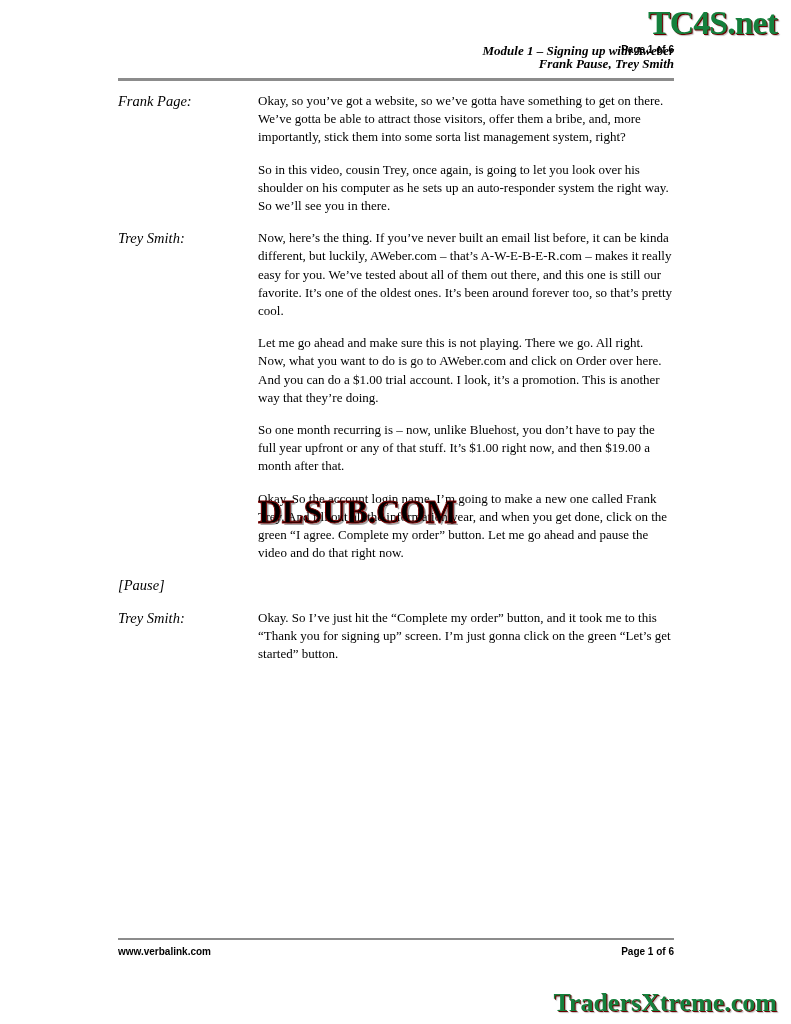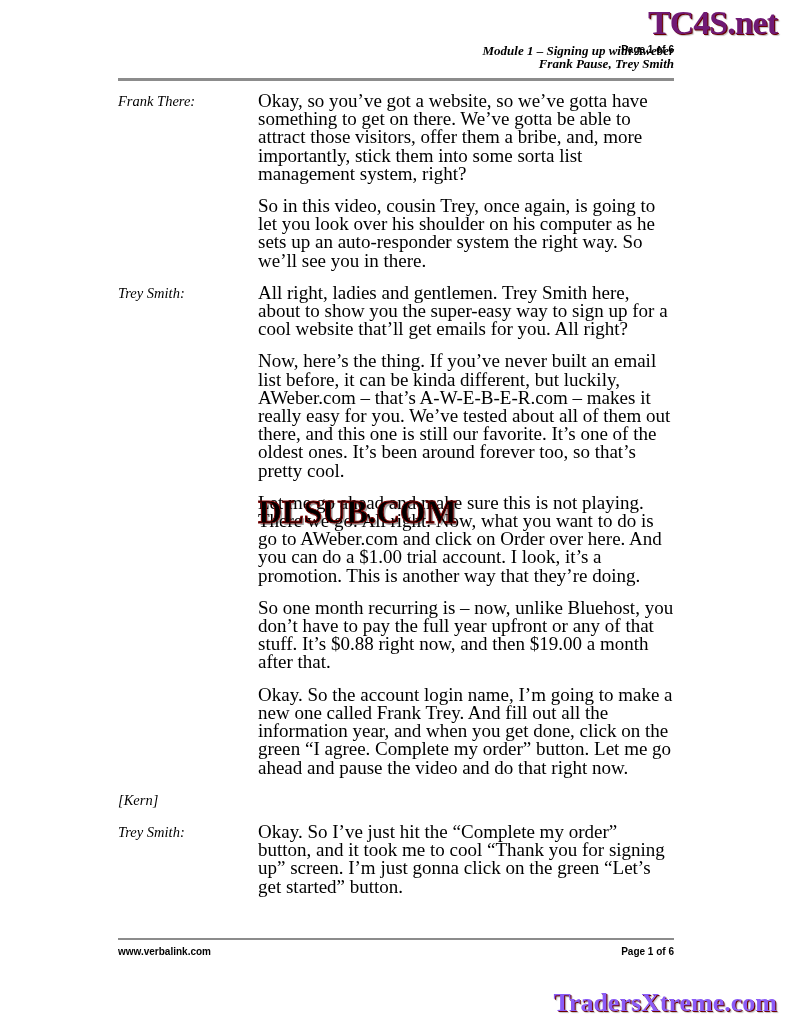--- a/index.html
+++ b/index.html
@@ -18,32 +18,32 @@
 
   
   .wm-top {
     position: absolute;
     top: 4px;
     right: 14px;
     font-family: "Liberation Serif", serif;
     font-weight: bold;
     font-size: 34px;
     letter-spacing: -1px;
-    color: #701a75;
+    color: #15803d;
     text-shadow: 1px 1px 0 #6b0000, 2px 2px 1px rgba(0,0,0,0.25);
     z-index: 20;
   }
   .wm-bottom {
     position: absolute;
     bottom: 6px;
     right: 14px;
     font-family: "Liberation Serif", serif;
     font-weight: bold;
     font-size: 26px;
-    color: #8b5cf6;
+    color: #15803d;
     text-shadow: 1px 1px 0 #6b0000, 2px 2px 1px rgba(0,0,0,0.25);
     z-index: 20;
   }
   .wm-center {
     position: absolute;
     top: 494px;
     left: 258px;
     font-family: "Liberation Serif", serif;
     font-weight: bold;
     font-size: 33px;
@@ -133,21 +133,21 @@
   .speaker {
     width: 140px;
     flex: 0 0 140px;
     font-style: italic;
     font-size: 14.5px;
     line-height: 18.2px;
     font-family: "Liberation Serif", serif;
   }
   .speech {
     flex: 1 1 auto;
-    font-size: 19px;
+    font-size: 13px;
     line-height: 18.2px;
     font-family: "Liberation Serif", serif;
     text-align: left;
   }
   .para {
     margin: 0 0 14px 0;
   }
   .para:last-child { margin-bottom: 0; }
   .row-gap { height: 14px; }
   .pause-row .speaker {
@@ -165,53 +165,52 @@
     <div class="header-title">Module 1 – Signing up with Aweber</div>
     <div class="header-title">Frank Pause, Trey Smith</div>
     <div class="header-page">Page 1 of 6</div>
   </div>
 
   <div class="rule-top"></div>
 
   <div class="transcript">
 
     <div class="row">
-      <div class="speaker">Frank There:</div>
+      <div class="speaker">Frank Page:</div>
       <div class="speech">
         <p class="para">Okay, so you’ve got a website, so we’ve gotta have something to get on there.  We’ve gotta be able to attract those visitors, offer them a bribe, and, more importantly, stick them into some sorta list management system, right?</p>
         <p class="para">So in this video, cousin Trey, once again, is going to let you look over his shoulder on his computer as he sets up an auto-responder system the right way.  So we’ll see you in there.</p>
       </div>
     </div>
 
     <div class="row-gap"></div>
 
     <div class="row">
       <div class="speaker">Trey Smith:</div>
       <div class="speech">
-        <p class="para"> All right, ladies and gentlemen.  Trey Smith here, about to show you the super-easy way to sign up for a cool website that’ll get emails for you.  All right?</p>
         <p class="para">Now, here’s the thing.  If you’ve never built an email list before, it can be kinda different, but luckily, AWeber.com – that’s A-W-E-B-E-R.com – makes it really easy for you.  We’ve tested about all of them out there, and this one is still our favorite.  It’s one of the oldest ones.  It’s been around forever too, so that’s pretty cool.</p>
         <p class="para">Let me go ahead and make sure this is not playing.  There we go.  All right.  Now, what you want to do is go to AWeber.com and click on Order over here.  And you can do a $1.00 trial account.  I look, it’s a promotion.  This is another way that they’re doing.</p>
-        <p class="para">So one month recurring is – now, unlike Bluehost, you don’t have to pay the full year upfront or any of that stuff.  It’s $0.88 right now, and then $19.00 a month after that.</p>
+        <p class="para">So one month recurring is – now, unlike Bluehost, you don’t have to pay the full year upfront or any of that stuff.  It’s $1.00 right now, and then $19.00 a month after that.</p>
         <p class="para">Okay.  So the account login name, I’m going to make a new one called Frank Trey.  And fill out all the information year, and when you get done, click on the green “I agree.  Complete my order” button.  Let me go ahead and pause the video and do that right now.</p>
       </div>
     </div>
 
     <div class="row-gap"></div>
 
     <div class="row pause-row">
-      <div class="speaker">[Kern]</div>
+      <div class="speaker">[Pause]</div>
       <div class="speech"></div>
     </div>
 
     <div class="row-gap"></div>
 
     <div class="row">
       <div class="speaker">Trey Smith:</div>
       <div class="speech">
-        <p class="para">Okay.  So I’ve just hit the “Complete my order” button, and it took me to cool “Thank you for signing up” screen.  I’m just gonna click on the green “Let’s get started” button.</p>
+        <p class="para">Okay.  So I’ve just hit the “Complete my order” button, and it took me to this “Thank you for signing up” screen.  I’m just gonna click on the green “Let’s get started” button.</p>
       </div>
     </div>
 
   </div>
 
   <div class="wm-center">DLSUB.COM</div>
 
   <div class="rule-bottom"></div>
 
   <div class="footer">

